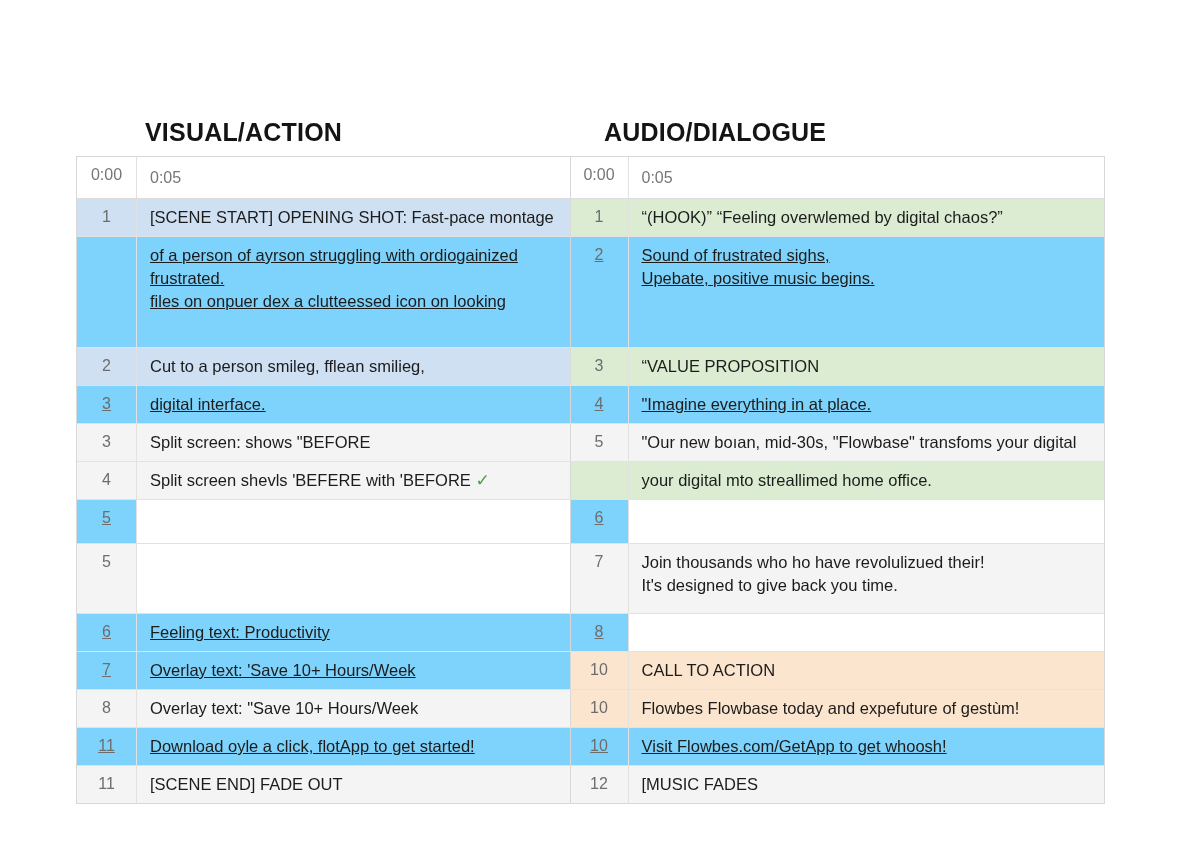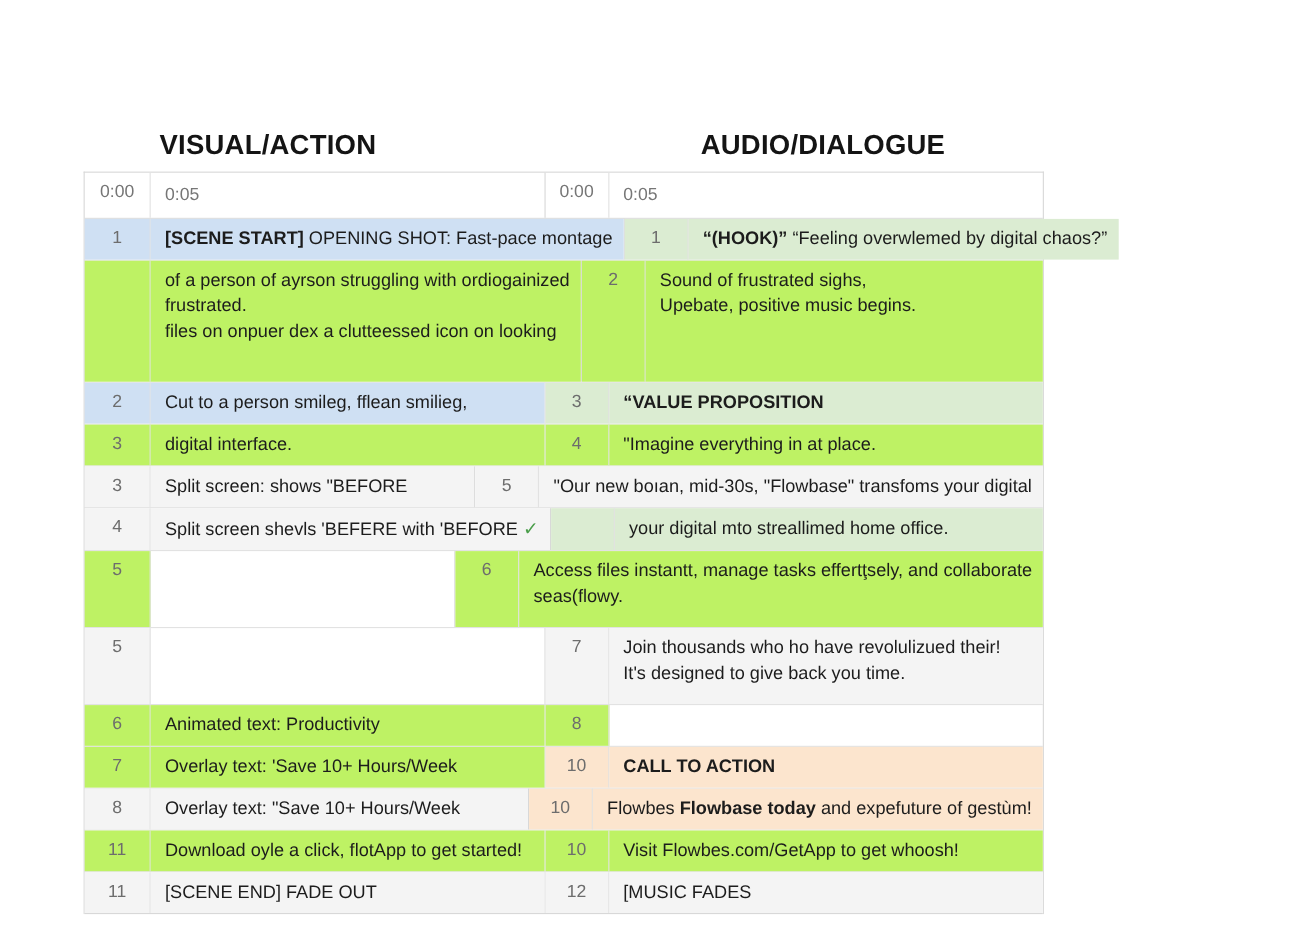--- a/index.html
+++ b/index.html
@@ -32,28 +32,28 @@
   }
   .heading {
     position: absolute;
     font-size: 25px;
     font-weight: bold;
     letter-spacing: 0.2px;
     color: #141414;
     white-space: nowrap;
   }
   .heading.visual { left: 145px; top: 0; }
-  .heading.audio  { left: 637px; top: 0; }
+  .heading.audio  { left: 604px; top: 0; }
 
   
   .board {
     position: absolute;
     left: 76px;
     top: 156px;
-    width: 873px;
+    width: 1029px;
     border: 1px solid #d8d8d8;
     border-bottom: none;
     box-sizing: border-box;
   }
 
   .row {
     display: flex;
     width: 100%;
     border-bottom: 1px solid #e2e2e2;
     box-sizing: border-box;
@@ -100,23 +100,23 @@
     padding-top: 9px;
     padding-bottom: 9px;
   }
   .row.timerow { border-bottom: 1px solid #dddddd; }
 
   
   .hl-blue   { background: #cfe0f3; }
   .hl-green  { background: #dbecd2; }
   .hl-orange { background: #fce5ce; }
   .hl-grey   { background: #f4f4f4; }
-  .hl-none   { background: #bef264; }
-
-  .b { font-weight: bold; }
+  .hl-none   { background: #7dd3fc; text-decoration: underline; }
+
+  .b { font-weight: normal; }
   .arrow { font-size: 17px; }
   .check { color: #4a9e4a; font-size: 17px; }
 
   .cell .l2 { display: block; }
 
   
   .tall1 .cell, .tall1 .num { padding-bottom: 34px; }
   .tall2 .cell, .tall2 .num { padding-bottom: 16px; }
 </style>
 </head>
@@ -201,36 +201,35 @@
           <div class="num hl-green"></div>
           <div class="cell hl-green"><span>your digital mto streallimed home office.</span></div>
         </div>
       </div>
       <div class="row tall2">
         <div class="half left">
           <div class="num hl-none">5</div>
         </div>
         <div class="half right">
           <div class="num hl-none">6</div>
-          <div class="cell hl-none"><span>Access files instantt, manage tasks effertţsely, and collaborate</span><span class="l2">seas(flowy.</span></div>
         </div>
       </div>
       <div class="row tall2">
         <div class="half left">
           <div class="num hl-grey">5</div>
         </div>
         <div class="half right">
           <div class="num hl-grey">7</div>
           <div class="cell hl-grey"><span>Join thousands who ho have revolulizued their!</span><span class="l2">It's designed to give back you time.</span></div>
         </div>
       </div>
       <div class="row">
         <div class="half left">
           <div class="num hl-none">6</div>
-          <div class="cell hl-none"><span>Animated text: Productivity</span></div>
+          <div class="cell hl-none"><span>Feeling text: Productivity</span></div>
         </div>
         <div class="half right">
           <div class="num hl-none">8</div>
         </div>
       </div>
       <div class="row">
         <div class="half left">
           <div class="num hl-none">7</div>
           <div class="cell hl-none"><span>Overlay text: 'Save 10+ Hours/Week</span></div>
         </div>

